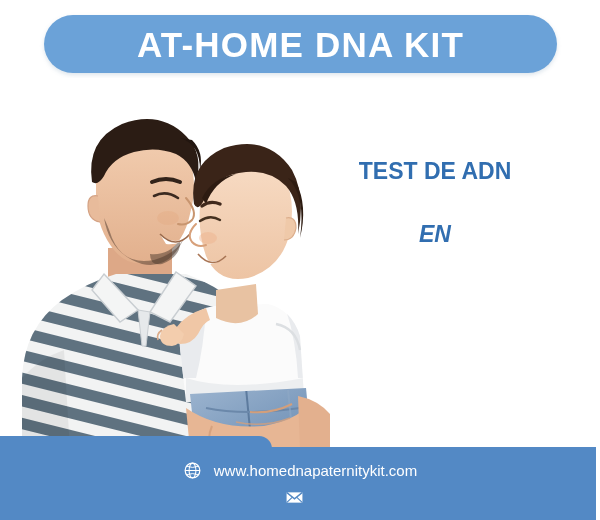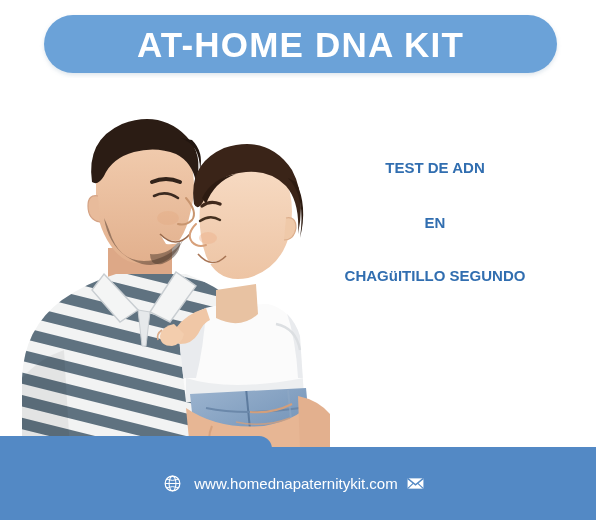--- a/index.html
+++ b/index.html
@@ -56,27 +56,27 @@
   .headline-block {
     position: absolute;
     left: 272px;
     top: 160px;
     width: 326px;
     text-align: center;
   }
   .headline-line {
     color: #316eb0;
     font-weight: bold;
-    font-size: 15px;
+    font-size: 23px;
     line-height: 1;
     white-space: nowrap;
     font-family: "Liberation Sans", sans-serif;
   }
   .headline-line.l1 { margin: 0 0 0 0; }
-  .headline-line.l2 { margin: 40px 0 0 0; }
+  .headline-line.l2 { margin: 40px 0 0 0; font-style: italic; }
   .headline-line.l3 { margin: 38px 0 0 0; }
 
   
   .footer-notch {
     position: absolute;
     left: 0px;
     top: 436px;
     width: 272px;
     height: 26px;
     background: #5389c5;
@@ -90,21 +90,21 @@
     height: 73px;
     background: #5389c5;
   }
   .footer-rows {
     position: absolute;
     left: 0;
     top: 447px;
     width: 600px;
     height: 73px;
     display: flex;
-    flex-direction: row;
+    flex-direction: column;
     align-items: center;
     justify-content: center;
     gap: 8px;
   }
   .footer-row {
     display: flex;
     align-items: center;
     justify-content: center;
   }
   .contact-item {
@@ -267,21 +267,20 @@
 
       <rect x="0" y="0" width="22" height="372" fill="#ffffff"></rect>
       <rect x="314" y="0" width="16" height="310" fill="#ffffff"></rect>
       <rect x="0" y="0" width="330" height="16" fill="#ffffff"></rect>
     </svg>
   </div>
 
   <div class="headline-block">
     <div class="headline-line l1">TEST DE ADN</div>
     <div class="headline-line l2">EN</div>
-    <div class="headline-line l3">CHAGüITILLO SEGUNDO</div>
   </div>
 
   <div class="footer-notch"></div>
   <div class="footer-band"></div>
 
   <div class="footer-rows">
 
     <div class="footer-row">
       <div class="contact-item">
         <span class="ficon">

